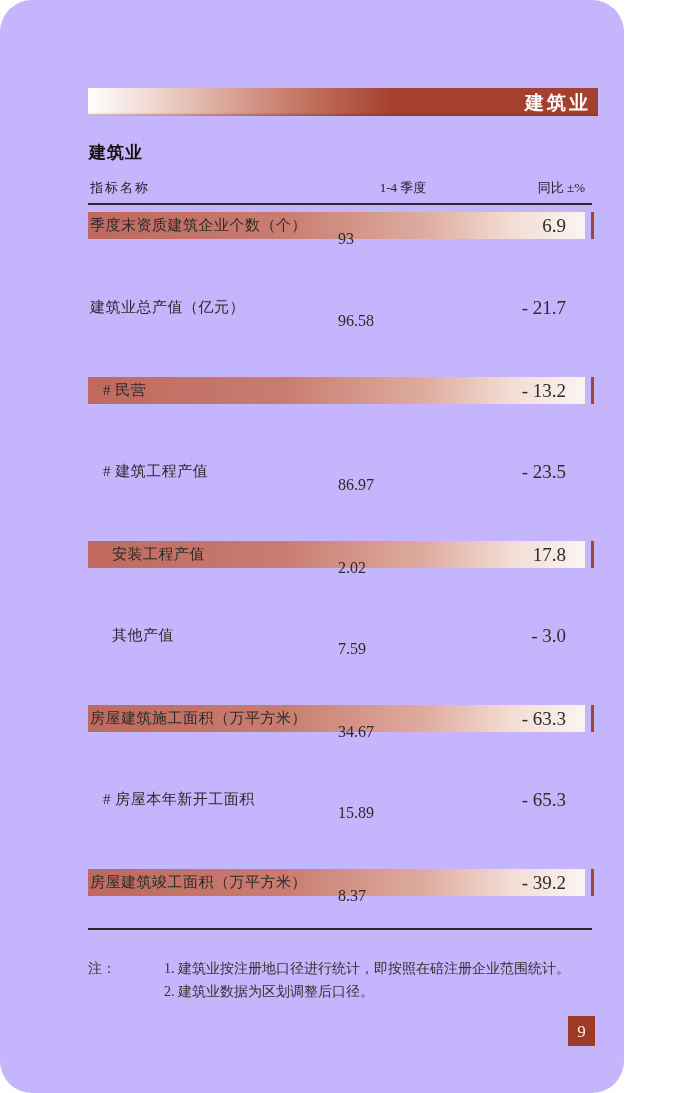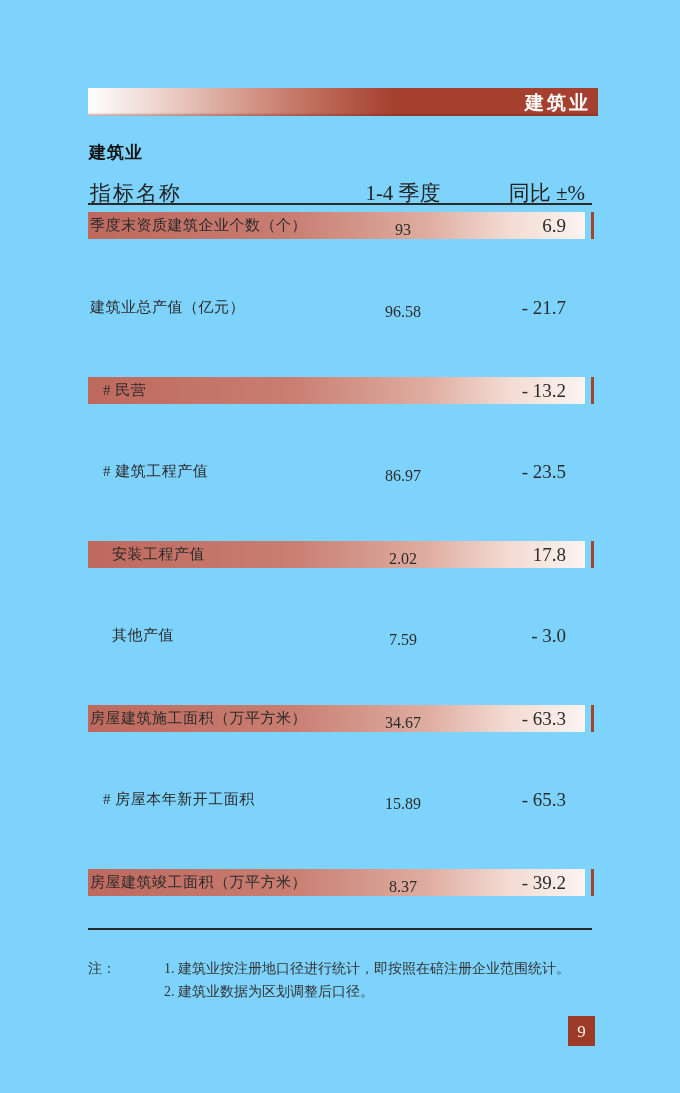--- a/index.html
+++ b/index.html
@@ -1,53 +1,53 @@
 <!DOCTYPE html>
 <html><head>
 <meta charset="utf-8">
 <style>
   html,body{margin:0;padding:0;background:#ffffff;}
   .page{
-    position:relative;width:680px;height:1093px;background:#7dd3fc;overflow:hidden;
-    font-family:"Liberation Serif","DejaVu Serif",serif;color:#222;
+    position:relative;width:624px;height:1093px;background:#c4b5fd;overflow:hidden;
+    font-family:"Liberation Serif","DejaVu Serif",serif;color:#222;border-radius:32px;
   }
   
   .banner{
     position:absolute;left:88px;top:88px;width:510px;height:28px;
     background:linear-gradient(to right,#ffffff 0%,#ecd0c7 15%,#c77a69 40%,#a5402e 60%,#a5402e 100%);
     box-shadow:inset 0 -3px 2px -1px rgba(110,35,25,.35);
   }
   .banner-title{
     position:absolute;right:7px;top:0;line-height:29px;color:#ffffff;
     font-weight:bold;font-size:19px;letter-spacing:3px;
   }
   .section-title{
     position:absolute;left:89px;top:141px;margin:0;font-size:17px;font-weight:bold;
     letter-spacing:1px;color:#111;
   }
   
-  .thead{position:absolute;left:88px;top:179px;width:504px;height:24px;font-size:21px;color:#222;}
+  .thead{position:absolute;left:88px;top:179px;width:504px;height:24px;font-size:13px;color:#222;}
   .th-label{position:absolute;left:2px;letter-spacing:2px;}
   .th-value{position:absolute;left:250px;width:130px;text-align:center;}
   .th-yoy{position:absolute;left:360px;width:137px;text-align:right;}
   .rule{position:absolute;left:88px;width:504px;height:2px;background:#2a2a2a;}
   .rule-top{top:203px;}
   .rule-bottom{top:928px;}
   
   .row{
     position:absolute;left:88px;width:497px;height:27px;line-height:27px;
     font-size:15px;color:#2b2b2b;letter-spacing:.5px;
   }
   .row.hl{
     background:linear-gradient(to right,#bf695e 0%,#c87d70 40%,#dfaca0 68%,#f3dcd3 85%,#fbf4f0 100%);
   }
   .row .lbl{position:absolute;left:2px;top:0;white-space:nowrap;}
   .row.ind1 .lbl{left:15px;}
   .row.ind2 .lbl{left:24px;}
-  .row .val{position:absolute;left:250px;top:4px;width:130px;text-align:center;font-size:16px;letter-spacing:0;}
+  .row .val{position:absolute;left:250px;top:13px;width:130px;font-size:16px;letter-spacing:0;}
   .row .yoy{position:absolute;left:360px;top:0;width:118px;text-align:right;font-size:19px;letter-spacing:0;}
   .row .tick{position:absolute;left:503px;top:0;width:3px;height:27px;background:#a34433;}
   
   .notes{position:absolute;left:88px;top:957px;font-size:14px;line-height:23px;color:#333;display:flex;}
   .notes-prefix{white-space:nowrap;}
   .notes-items{display:block;margin-left:48px;}
   .note-line{white-space:nowrap;}
   
   .page-num{
     position:absolute;left:568px;top:1016px;width:27px;height:30px;background:#9d3a28;

